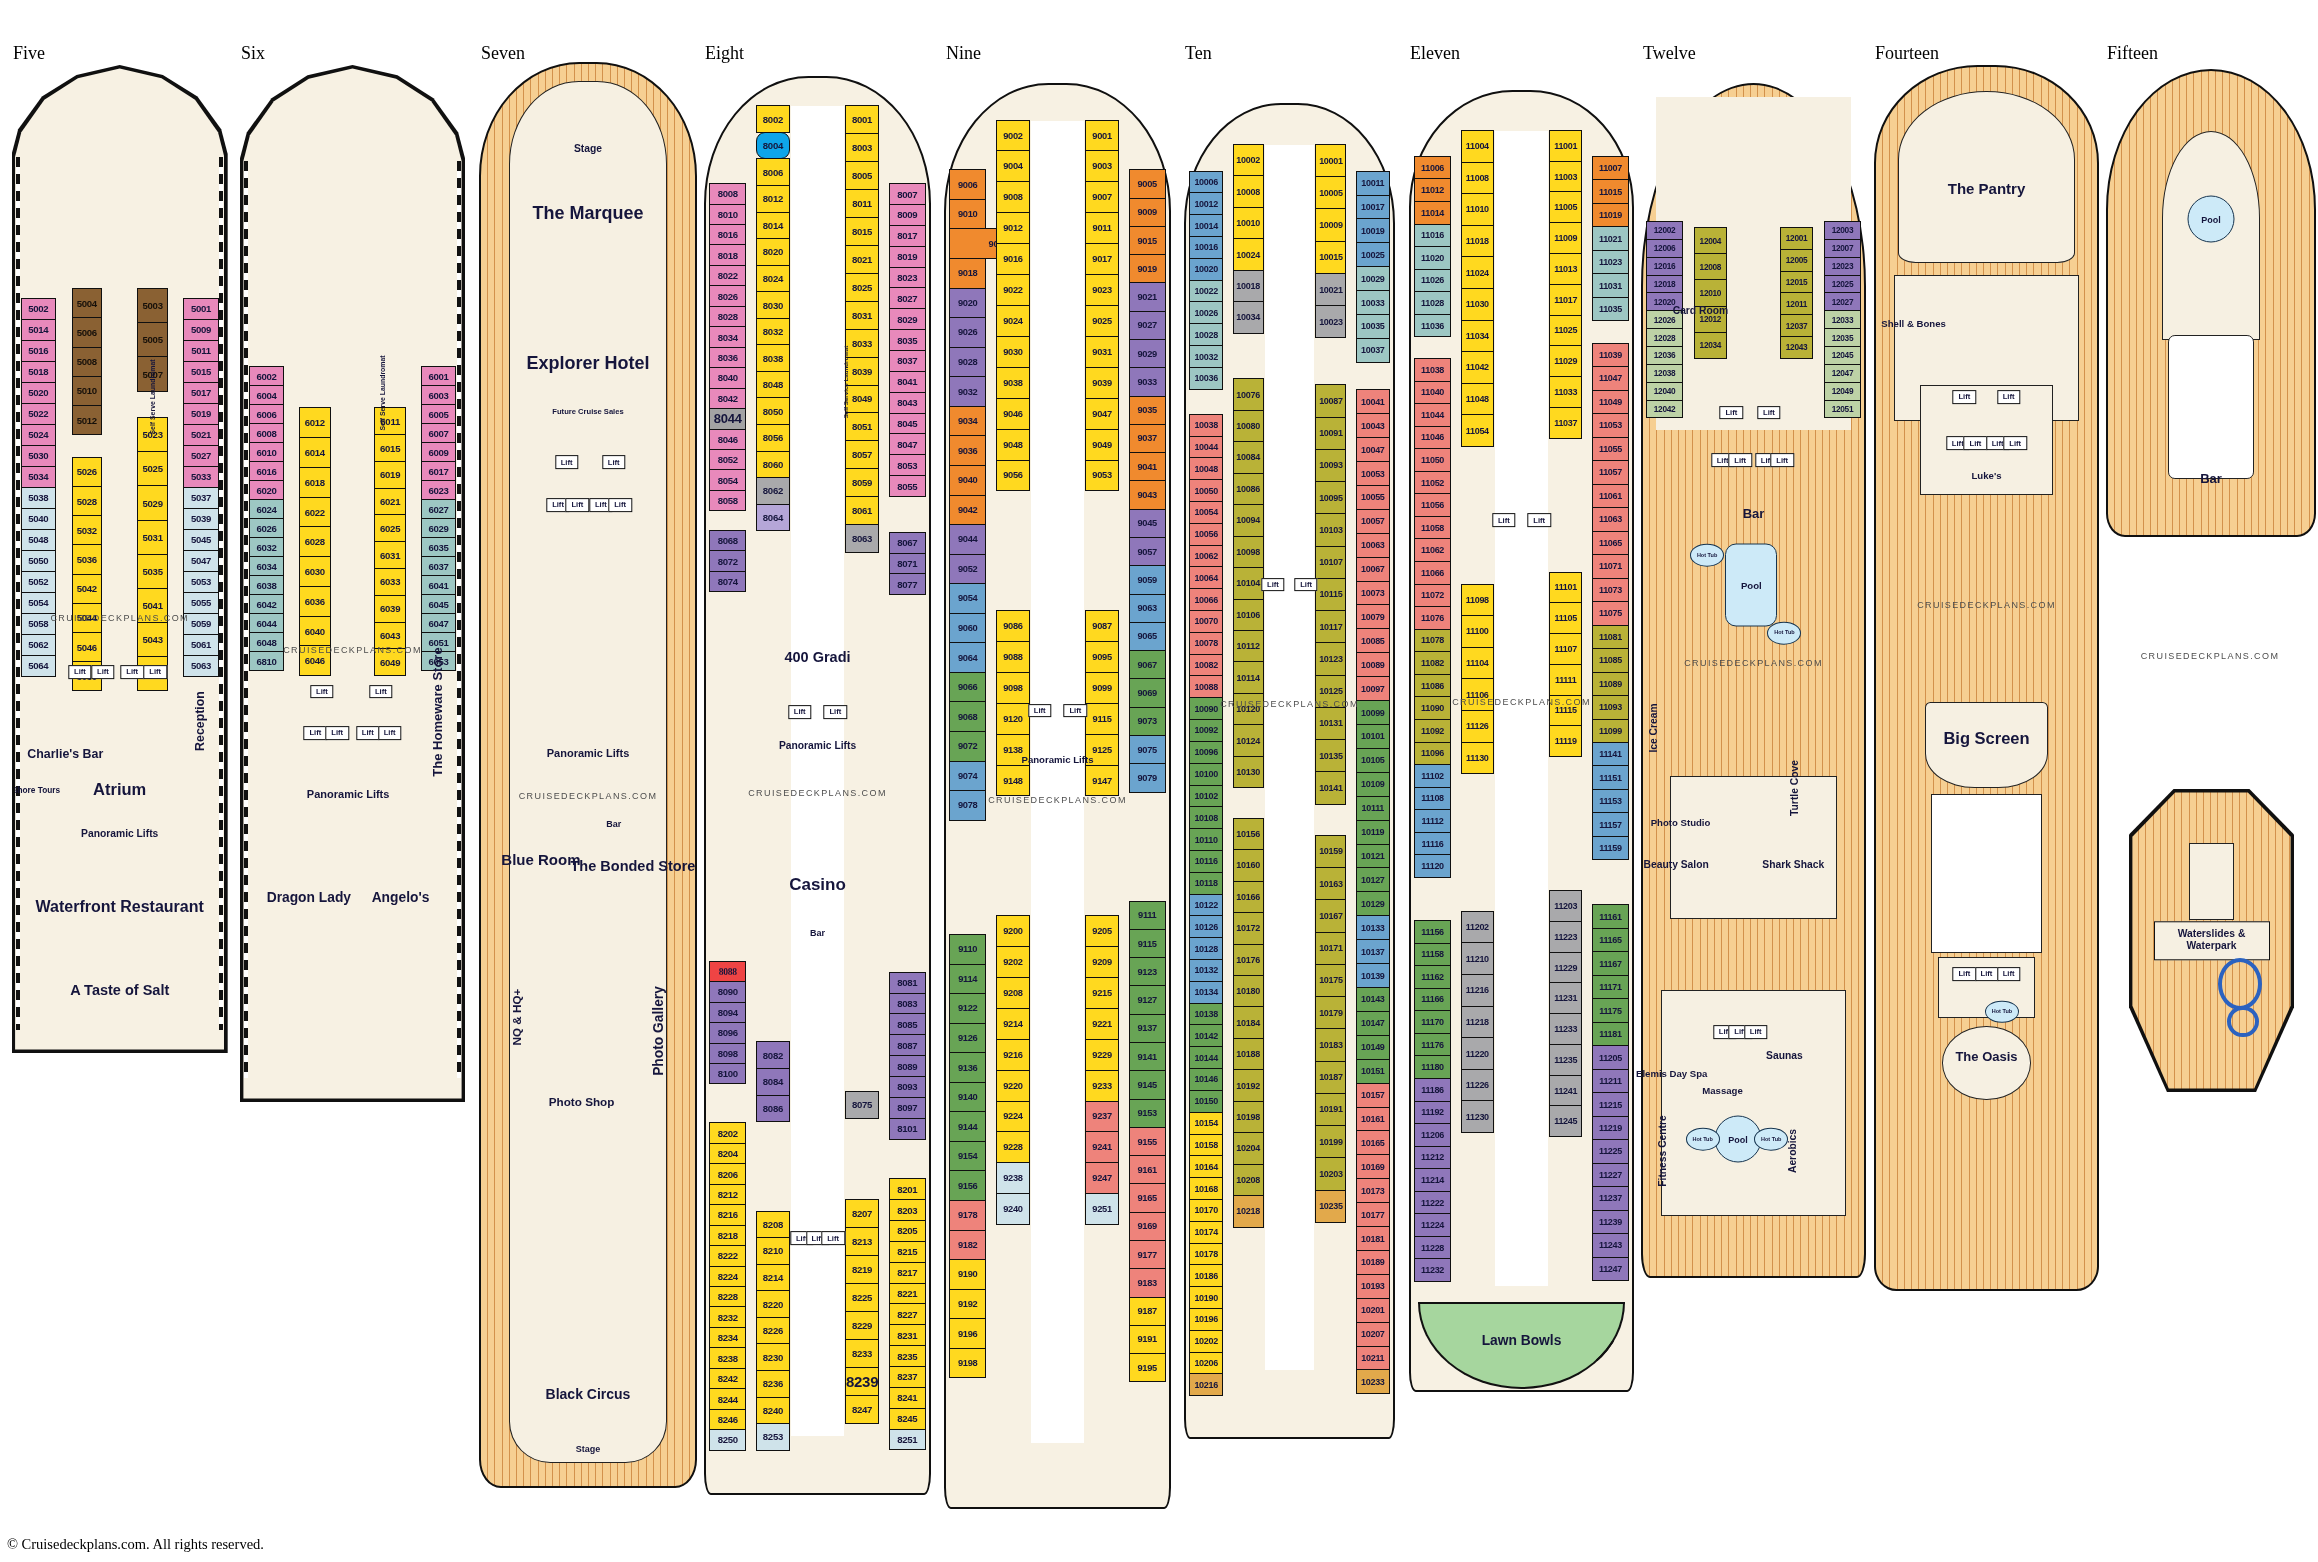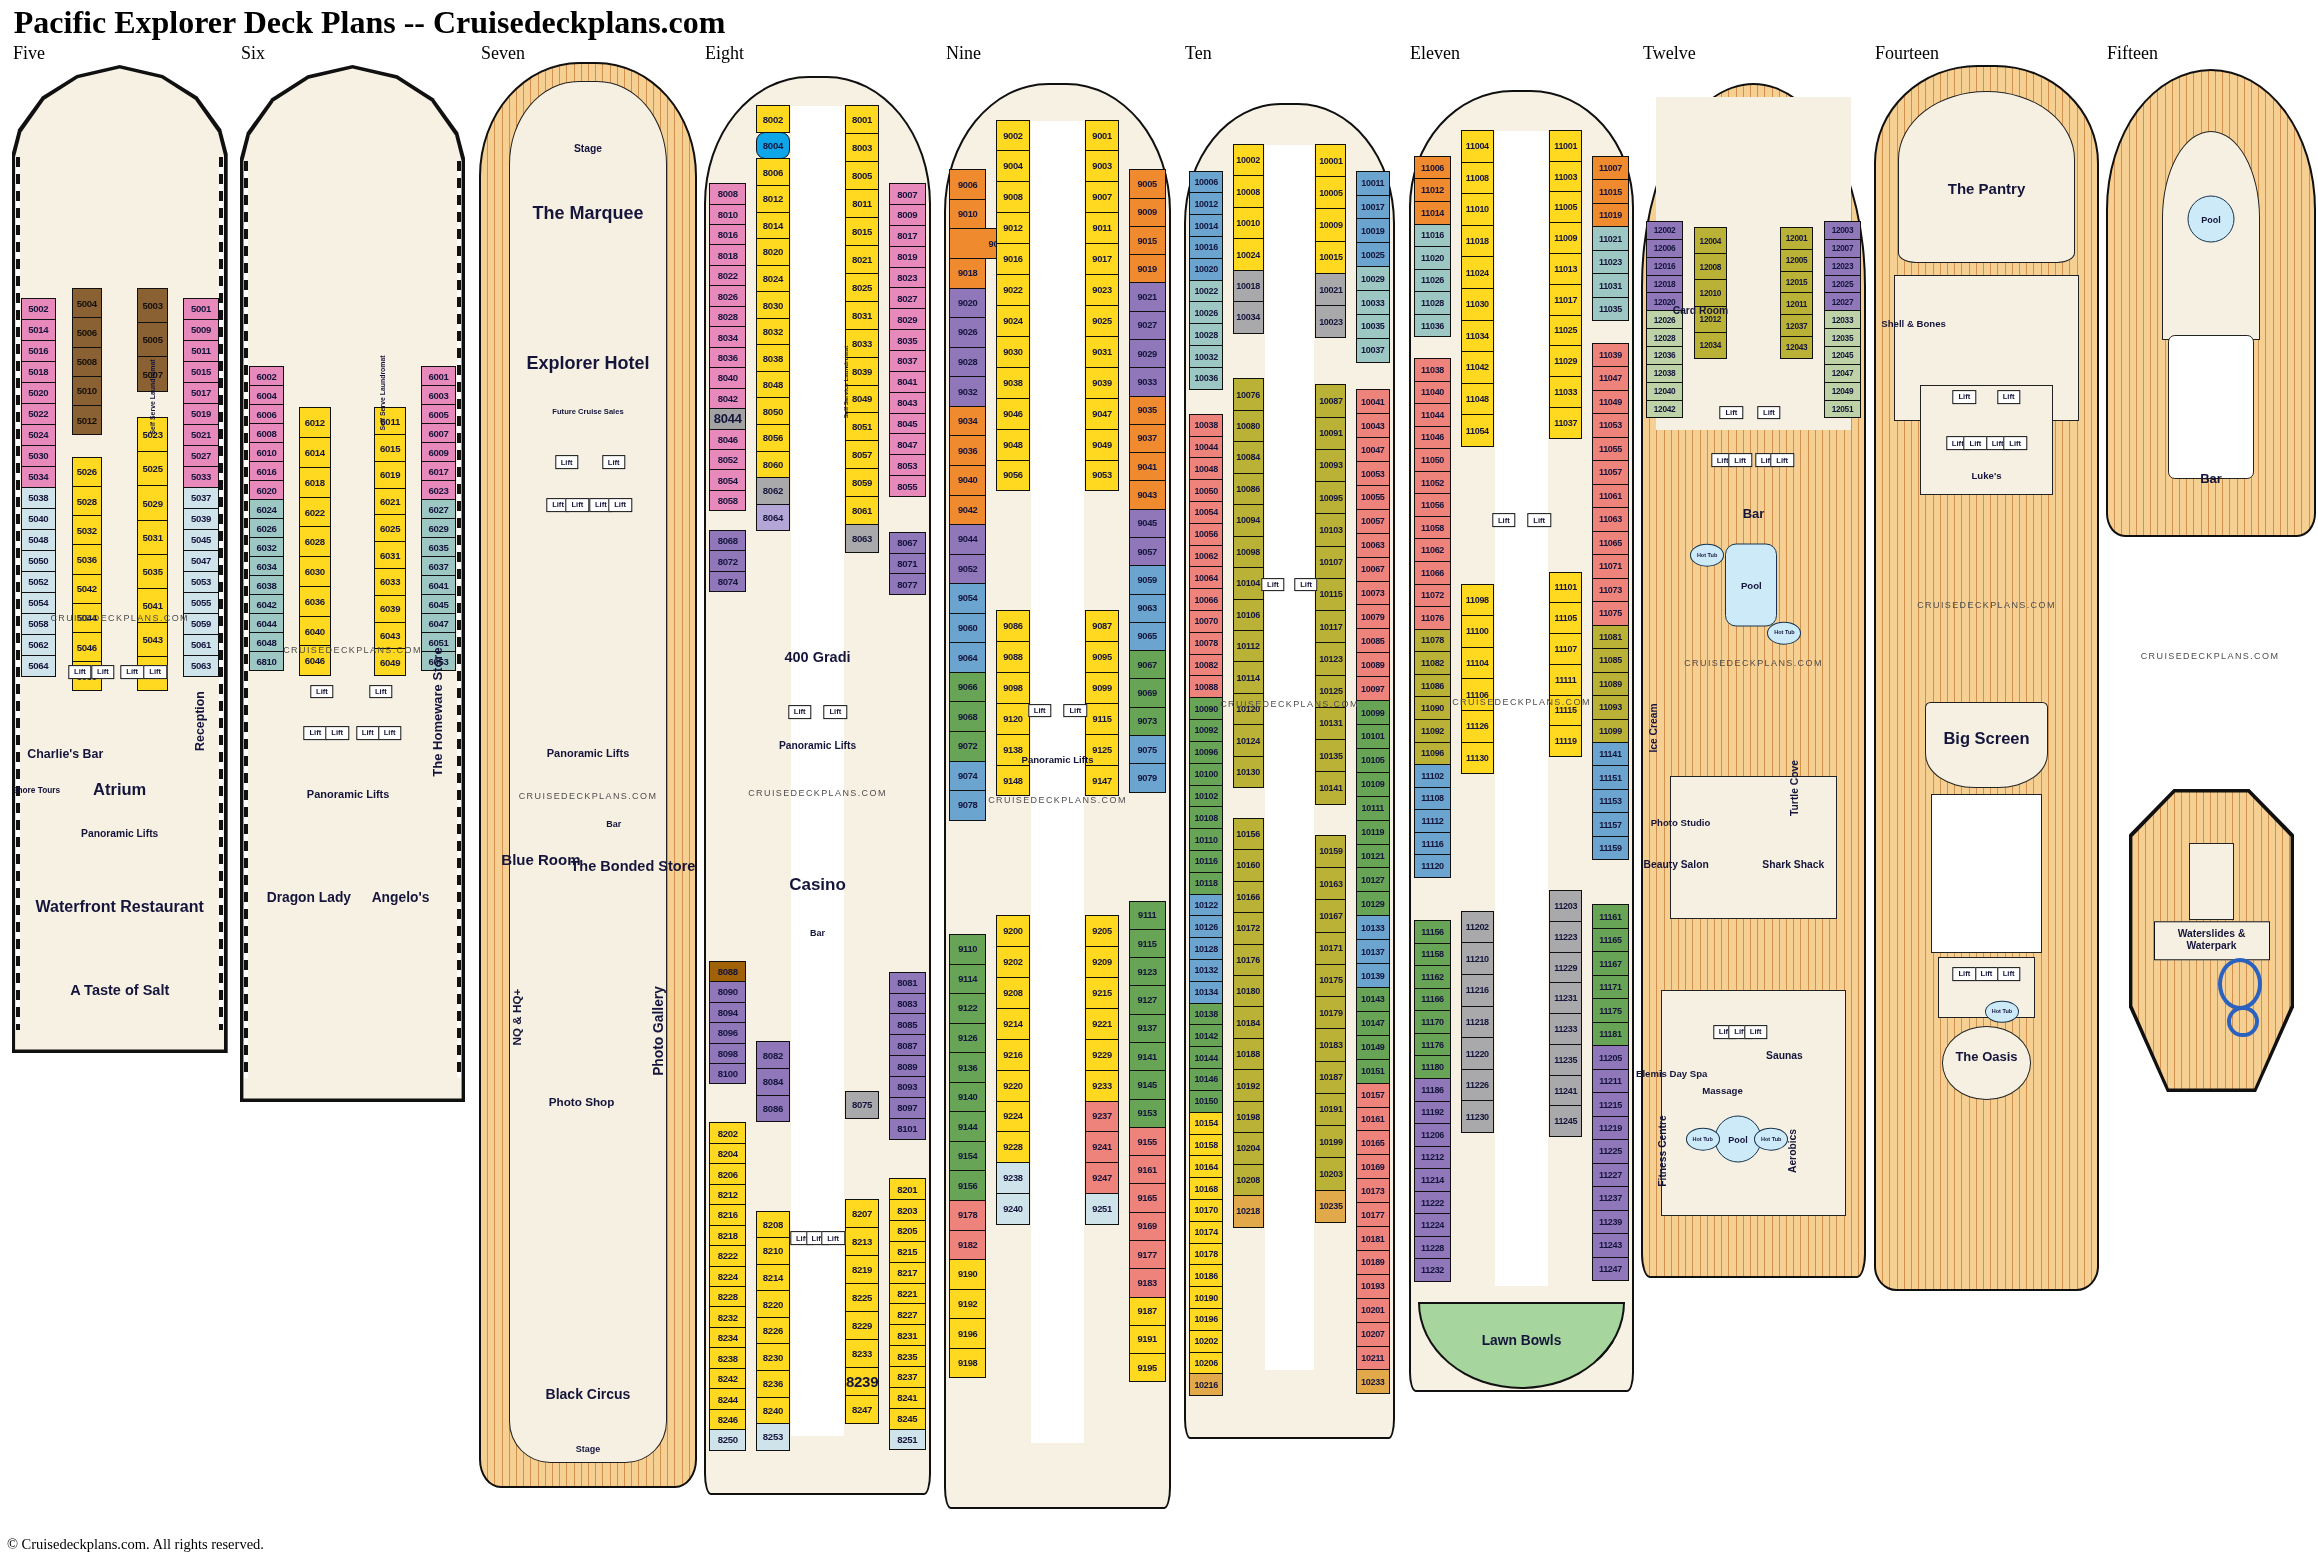--- a/index.html
+++ b/index.html
@@ -43,21 +43,20 @@
   .panelbox{position:absolute;transform:translate(-50%,-50%);background:#f6f0e2;border:1.7px solid #111;
       font-weight:bold;color:#15153c;text-align:center;z-index:5;padding:6.9px 5.5px;line-height:1.15;}
   .stern{position:absolute;left:3%;right:3%;background:#a6d69e;border:2.1px solid #111;
       border-radius:0 0 50% 50% / 0 0 100% 100%;z-index:2;}
   .ring{position:absolute;border:4.1px solid #2b62c0;border-radius:50%;z-index:6;}
 </style>
 </head>
 <body>
 
 <div id="canvas">
-  <h1 id="page-title">Pacific Explorer Deck Plans -- Cruisedeckplans.com</h1>
   <div id="decks-host">
       <div class="deck clip" style="--clip: polygon(50% 0%,70% 1%,86% 3.2%,97% 6.5%,100% 9%,100% 100%,0% 100%,0% 9%,3% 6.5%,14% 3.2%,30% 1%); left: 11.7px; top: 65px; width: 216px; height: 988px;">
         <div class="clipfill" style="background: rgb(247, 241, 227);">
           <div class="panel nb" style="left: 0.5%; top: 9%; width: 1.8%; height: 89%; background: repeating-linear-gradient(rgb(17, 17, 17) 0px, rgb(17, 17, 17) 10.3px, rgb(255, 255, 255) 10.3px, rgb(255, 255, 255) 17px);"></div>
           <div class="panel nb" style="left: 97.7%; top: 9%; width: 1.8%; height: 89%; background: repeating-linear-gradient(rgb(17, 17, 17) 0px, rgb(17, 17, 17) 10.3px, rgb(255, 255, 255) 10.3px, rgb(255, 255, 255) 17px);"></div>
           <div class="col" style="left: 2.6%; top: 23.5%; width: 17%; height: 38.5%;">
             <div class="cab" style="background: rgb(232, 137, 187); flex: 1 1 0%; font-size: 9.6px; color: rgb(21, 21, 60);">5002</div>
             <div class="cab" style="background: rgb(232, 137, 187); flex: 1 1 0%; font-size: 9.6px; color: rgb(21, 21, 60);">5014</div>
             <div class="cab" style="background: rgb(232, 137, 187); flex: 1 1 0%; font-size: 9.6px; color: rgb(21, 21, 60);">5016</div>
             <div class="cab" style="background: rgb(232, 137, 187); flex: 1 1 0%; font-size: 9.6px; color: rgb(21, 21, 60);">5018</div>
@@ -261,21 +260,21 @@
           <div class="cab" style="background: #a3a3a3; flex: 1 1 0%; font-size: 13px; color: rgb(21, 21, 60);">8044</div>
           <div class="cab" style="background: rgb(232, 137, 187); flex: 1 1 0%; font-size: 9.6px; color: rgb(21, 21, 60);">8046</div>
           <div class="cab" style="background: rgb(232, 137, 187); flex: 1 1 0%; font-size: 9.6px; color: rgb(21, 21, 60);">8052</div>
           <div class="cab" style="background: rgb(232, 137, 187); flex: 1 1 0%; font-size: 9.6px; color: rgb(21, 21, 60);">8054</div>
           <div class="cab" style="background: rgb(232, 137, 187); flex: 1 1 0%; font-size: 9.6px; color: rgb(21, 21, 60);">8058</div>
           <div class="cab gapcell" style="flex: 1 1 0%;"></div>
           <div class="cab" style="background: rgb(143, 119, 186); flex: 1 1 0%; font-size: 9.6px; color: rgb(21, 21, 60);">8068</div>
           <div class="cab" style="background: rgb(143, 119, 186); flex: 1 1 0%; font-size: 9.6px; color: rgb(21, 21, 60);">8072</div>
           <div class="cab" style="background: rgb(143, 119, 186); flex: 1 1 0%; font-size: 9.6px; color: rgb(21, 21, 60);">8074</div>
           <div class="cab gapcell" style="flex: 19 1 0%;"></div>
-          <div class="cab" style="background: #a16207; flex: 1 1 0%; font-size: 9.6px; color: rgb(21, 21, 60);">8088</div>
+          <div class="cab" style="background: #ef4444; flex: 1 1 0%; font-size: 9.6px; color: rgb(21, 21, 60); font-family: Liberation Serif, serif;">8088</div>
           <div class="cab" style="background: rgb(143, 119, 186); flex: 1 1 0%; font-size: 9.6px; color: rgb(21, 21, 60);">8090</div>
           <div class="cab" style="background: rgb(143, 119, 186); flex: 1 1 0%; font-size: 9.6px; color: rgb(21, 21, 60);">8094</div>
           <div class="cab" style="background: rgb(143, 119, 186); flex: 1 1 0%; font-size: 9.6px; color: rgb(21, 21, 60);">8096</div>
           <div class="cab" style="background: rgb(143, 119, 186); flex: 1 1 0%; font-size: 9.6px; color: rgb(21, 21, 60);">8098</div>
           <div class="cab" style="background: rgb(143, 119, 186); flex: 1 1 0%; font-size: 9.6px; color: rgb(21, 21, 60);">8100</div>
           <div class="cab gapcell" style="flex: 2 1 0%;"></div>
           <div class="cab" style="background: rgb(255, 217, 31); flex: 1 1 0%; font-size: 9.6px; color: rgb(21, 21, 60);">8202</div>
           <div class="cab" style="background: rgb(255, 217, 31); flex: 1 1 0%; font-size: 9.6px; color: rgb(21, 21, 60);">8204</div>
           <div class="cab" style="background: rgb(255, 217, 31); flex: 1 1 0%; font-size: 9.6px; color: rgb(21, 21, 60);">8206</div>
           <div class="cab" style="background: rgb(255, 217, 31); flex: 1 1 0%; font-size: 9.6px; color: rgb(21, 21, 60);">8212</div>

